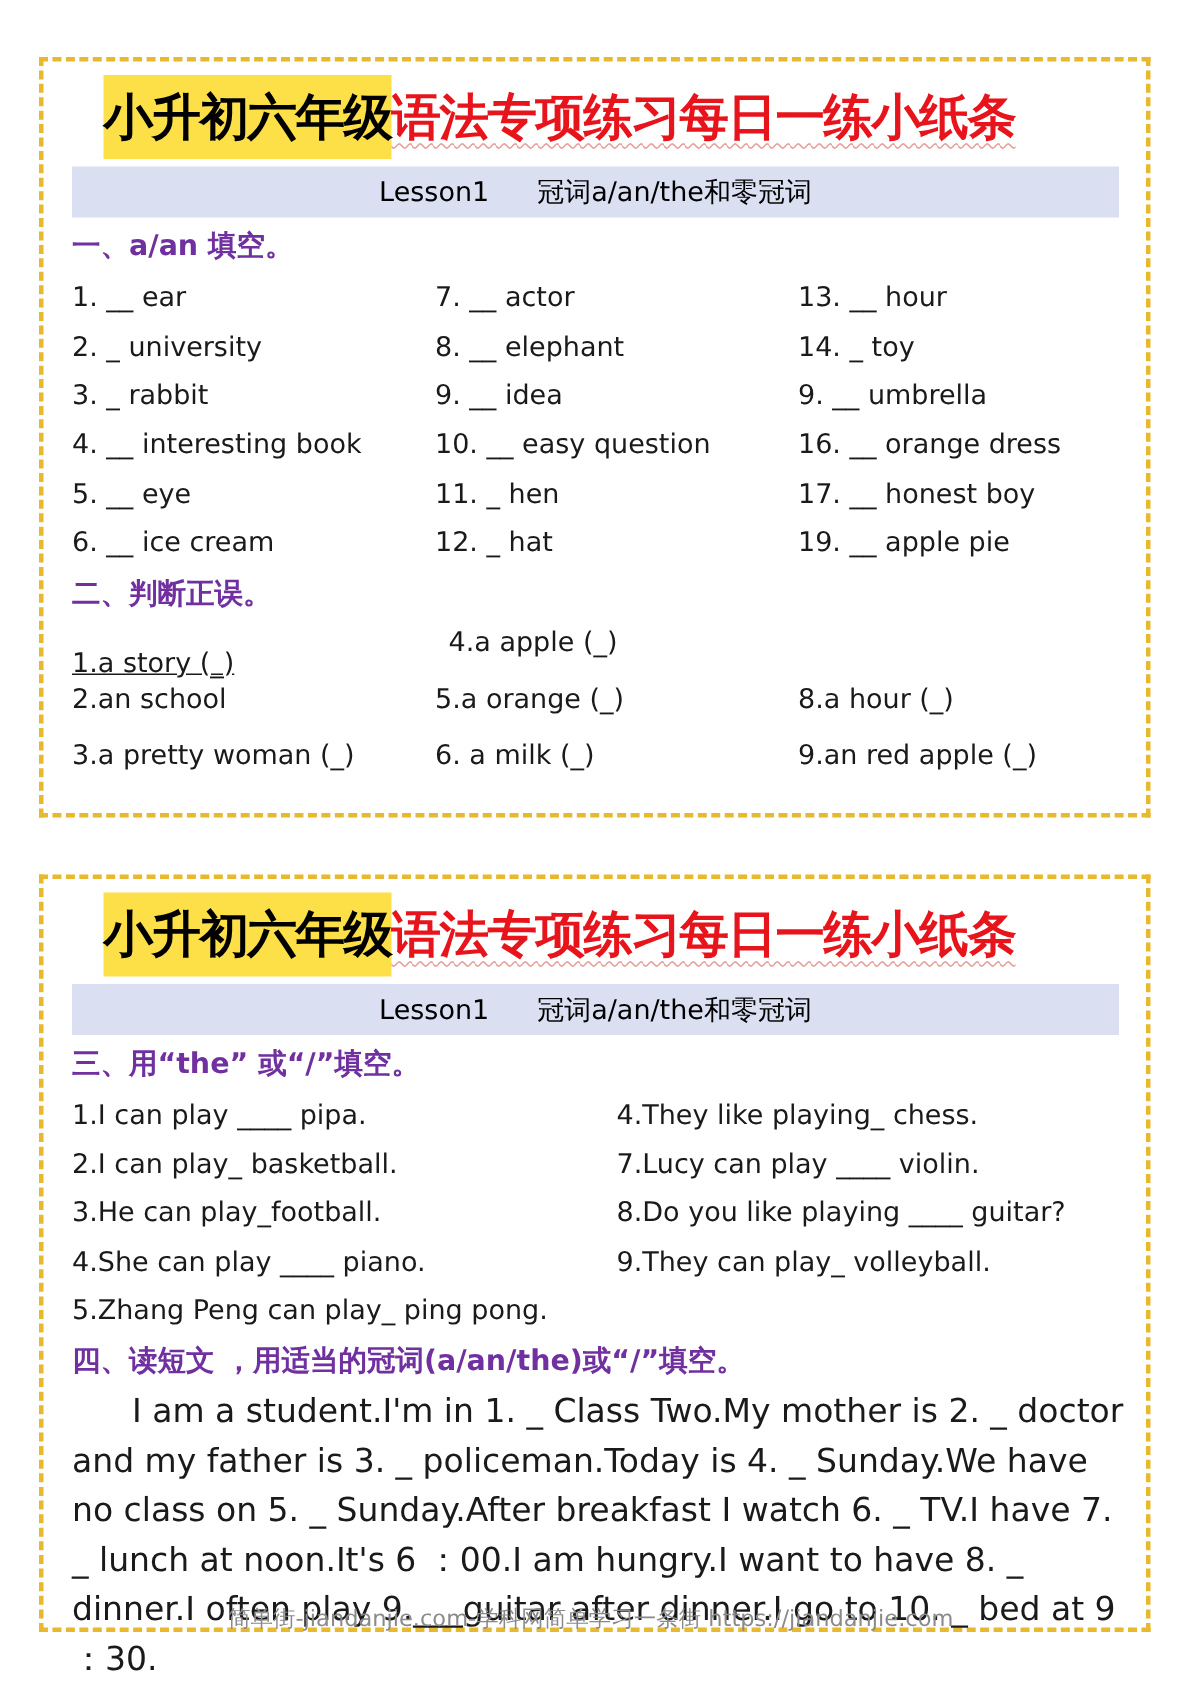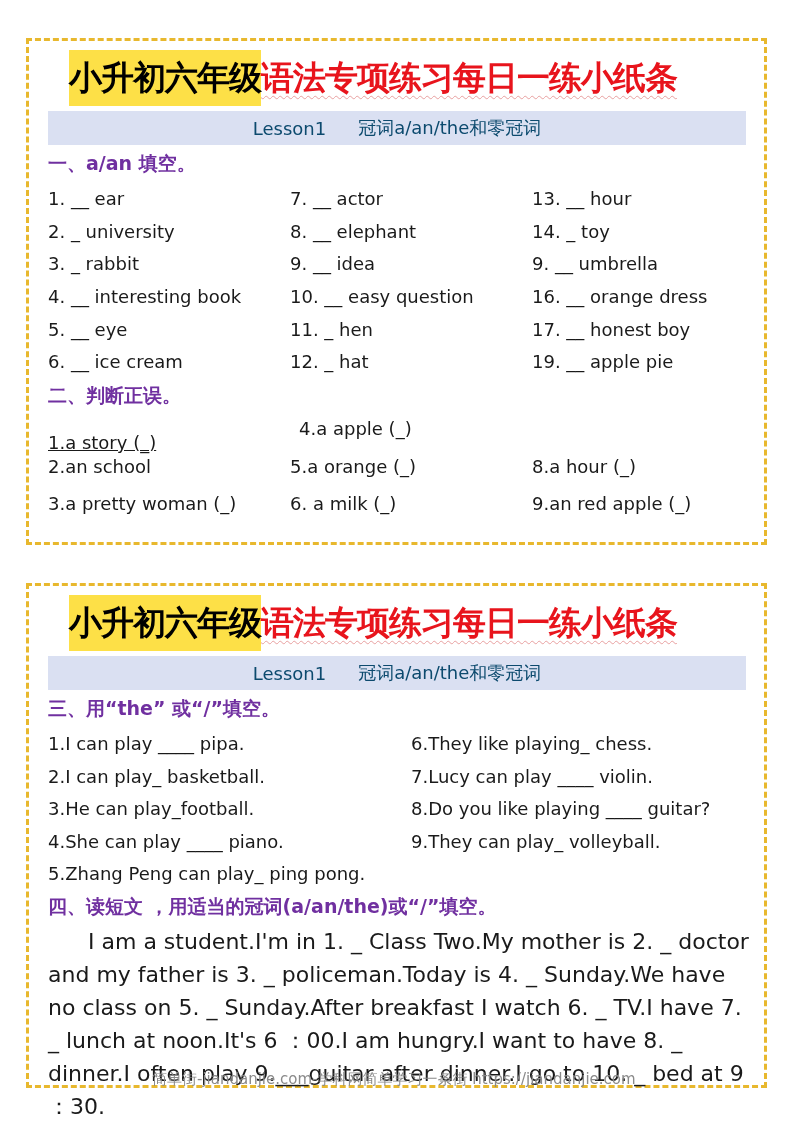--- a/index.html
+++ b/index.html
@@ -7,21 +7,21 @@
            font-family: "DejaVu Sans", "Liberation Sans", sans-serif; color: #1a1a1a; }
     .card { position: absolute; left: 26px; width: 741px; box-sizing: border-box;
             border: 3px dashed #e8b82e; }
     .card1 { top: 38px; height: 507px; }
     .card2 { top: 583px; height: 505px; }
     .title-row { position: absolute; top: 8px; left: 40px; height: 58px; display: flex; align-items: center; }
     .title-black { background: #fde047; color: #000; font-size: 33px; font-weight: bold; padding: 2px 0; line-height: 52px; letter-spacing: -1px; }
     .title-red { color: #e8141c; font-size: 33px; font-weight: bold; line-height: 52px; letter-spacing: -1px;
                  text-decoration: underline wavy #e8a0a0; text-decoration-thickness: 1px; text-underline-offset: 6px; }
     .lesson-bar { position: absolute; top: 70px; left: 19px; width: 698px; height: 34px; background: #dae0f2;
-                  display: flex; align-items: center; justify-content: center; font-size: 18px; color: #0c4a6e; }
+                  display: flex; align-items: center; justify-content: center; font-size: 18px; color: #000000; }
     .lesson-bar .gap { display: inline-block; width: 32px; }
     .sec-head { position: absolute; left: 19px; color: #7030a0; font-size: 19px; font-weight: bold; }
     .item { position: absolute; font-size: 18px; line-height: 22px; white-space: nowrap; }
     .para { position: absolute; left: 19px; width: 705px; font-size: 22px; line-height: 33px; }
     .para .indent { display: inline-block; width: 40px; }
     .watermark { position: absolute; left: 140px; top: 1070px; font-size: 15px; color: #8a8a8a; white-space: nowrap; margin-left: 12px; }
   </style>
 </head>
 <body>
 
@@ -82,21 +82,21 @@
     <span>冠词a/an/the和零冠词</span>
   </div>
 
   <div class="sec-head" style="top:110px;">三、用“the”  或“/”填空。</div>
 
   <div class="item" style="left:19px; top:147px;">1.I can play ____  pipa.</div>
   <div class="item" style="left:19px; top:180px;">2.I can play_ basketball.</div>
   <div class="item" style="left:19px; top:212px;">3.He can play_football.</div>
   <div class="item" style="left:19px; top:245px;">4.She can play ____  piano.</div>
   <div class="item" style="left:19px; top:277px;">5.Zhang Peng can play_ ping pong.</div>
-  <div class="item" style="left:382px; top:147px;">6.They like playing_ chess.</div>
+  <div class="item" style="left:382px; top:147px;">4.They like playing_ chess.</div>
   <div class="item" style="left:382px; top:180px;">7.Lucy can play ____  violin.</div>
   <div class="item" style="left:382px; top:212px;">8.Do you like playing ____  guitar?</div>
   <div class="item" style="left:382px; top:245px;">9.They can play_ volleyball.</div>
 
   <div class="sec-head" style="top:308px;">四、读短文 ，用适当的冠词(a/an/the)或“/”填空。</div>
 
   <div class="para" style="top:339px;"><span class="indent"></span><span>I am a student.I'm in 1. _ Class Two.My mother is 2. _ doctor and my father is 3. _ policeman.Today is 4. _ Sunday.We have no class on 5. _ Sunday.After breakfast I watch 6. _ TV.I have 7. _ lunch at noon.It's 6 ：00.I am hungry.I want to have 8. _ dinner.I often play 9.___guitar after dinner.I go to 10. _ bed at 9 ：30.</span></div>
 </div>
 
 <div class="watermark">简单街-jiandanjie.com-学科网简单学习一条街 https://jiandanjie.com</div>

